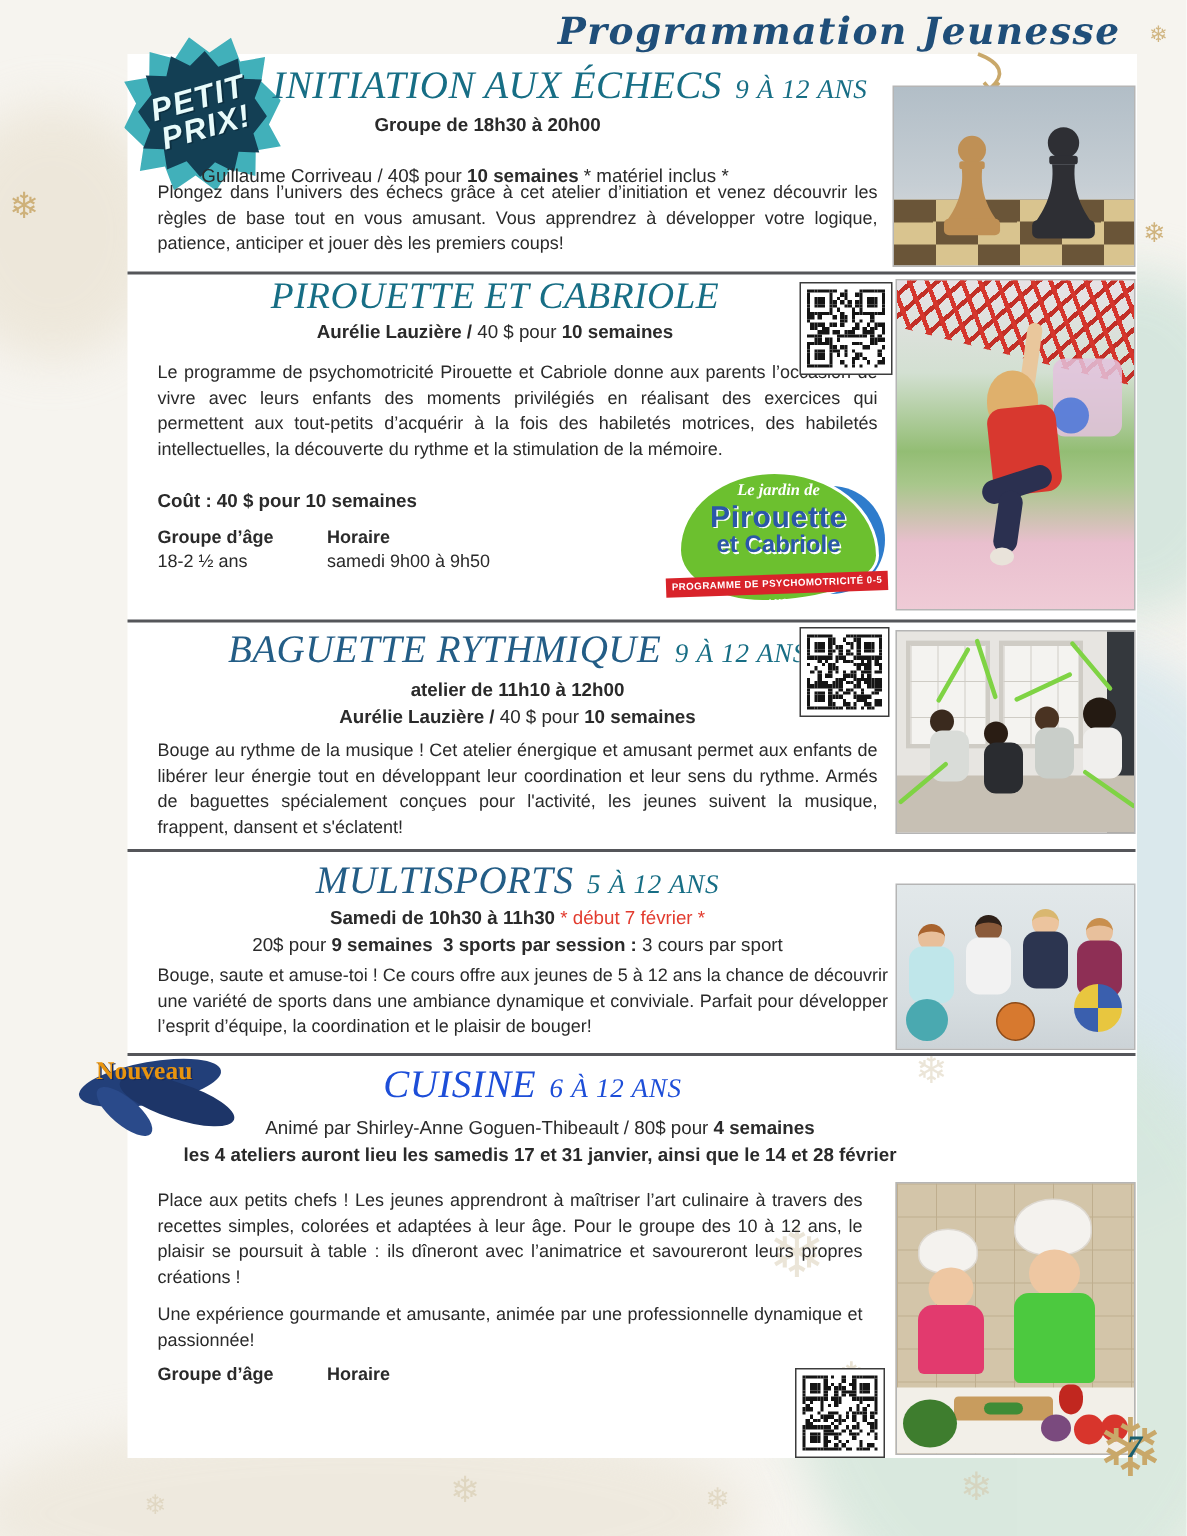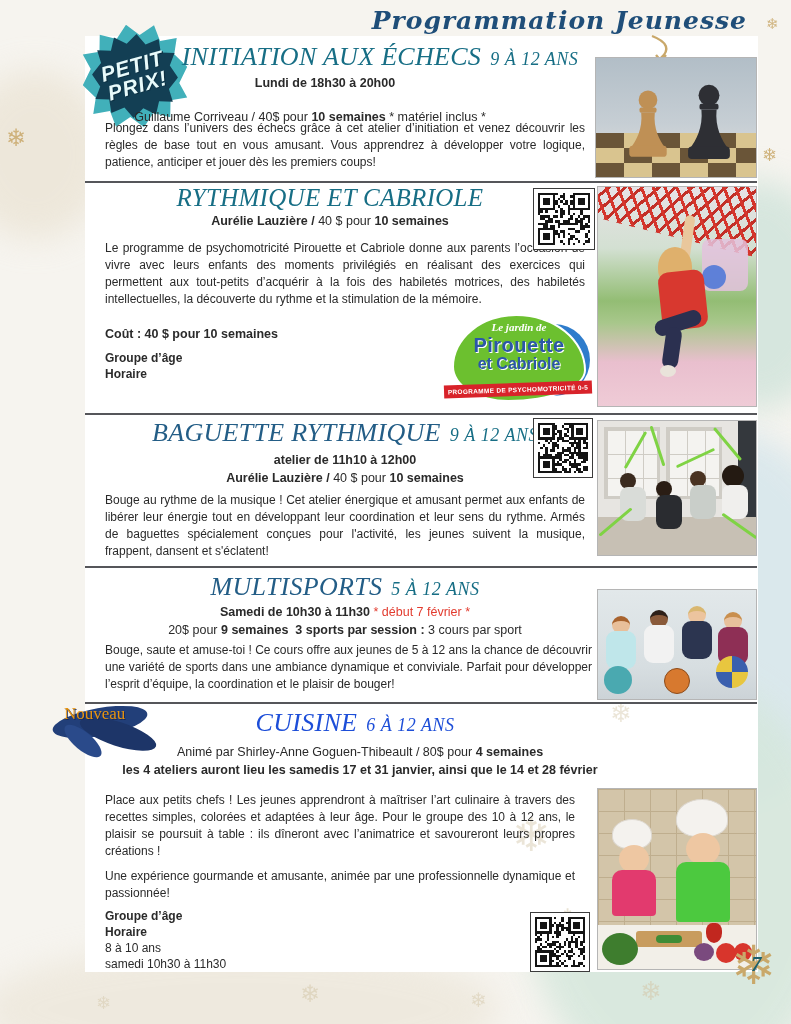--- a/index.html
+++ b/index.html
@@ -38,21 +38,21 @@
   .teal { color:#176e85; } .blue { color:#235d86; }
 
   .sched { position:absolute; font-size:12.5px; font-weight:bold; text-align:center; }
   .info  { position:absolute; font-size:12.5px; text-align:center; }
   .para  { position:absolute; font-size:12px; line-height:17px; text-align:justify; }
   .b { font-weight:bold; }
   .red { color:#e23b2e; font-weight:normal; }
   .cost { position:absolute; font-size:12.5px; font-weight:bold; }
 
   .table { position:absolute; font-size:12px; line-height:16px; }
-  .trow { display:flex;flex-direction:column; }
+  .trow { display:flex; }
   .trow .c1 { width:113px; }
   .table .hdr { font-weight:bold; }
 
   .photo { position:absolute; border:1px solid #b5b5b5; overflow:hidden; background:#ddd; }
 
   
   #ph-chess { left:595px; top:57px; width:162px; height:121px;
     background:linear-gradient(180deg,#b2bec7 0%,#c6ced4 55%,#ccd2d6 64%); }
   #ph-chess .board { position:absolute; left:0; right:0; bottom:0; height:44px;
     background:repeating-conic-gradient(#d9c48f 0% 25%, #6a5538 0% 50%); background-size:56px 30px; }
@@ -118,21 +118,21 @@
   .petit .splat2 { position:absolute; inset:10px; background:#133f54; transform:rotate(12deg);
     clip-path:polygon(50% 0%,61% 12%,76% 5%,79% 21%,95% 21%,90% 36%,100% 50%,90% 64%,95% 79%,79% 79%,76% 95%,61% 88%,50% 100%,39% 88%,24% 95%,21% 79%,5% 79%,10% 64%,0% 50%,10% 36%,5% 21%,21% 21%,24% 5%,39% 12%); }
   .petit .txt { position:absolute; inset:0; display:flex; flex-direction:column; align-items:center; justify-content:center;
     transform:rotate(-6deg); font-style:italic; font-weight:bold; font-size:21px; letter-spacing:1px;
     color:#e8fbfb; text-shadow:1px 1px 0 #0d2f40; line-height:.95; }
 
   
   .nouveau { position:absolute; left:52px; top:698px; width:110px; height:66px; }
   .branch { position:absolute; background:#223f79; border-radius:50%; }
   .nouveau .label { position:absolute; left:12px; top:6px;
-    font-family:"Liberation Serif", serif; font-weight:normal; font-size:17px;
+    font-family:"Liberation Serif", serif; font-weight:bold; font-size:17px;
     color:#e8940f; text-shadow:1px 1px 0 #16295a; }
 
   
   .plogo { position:absolute; left:452px; top:314px; width:134px; height:88px; }
   .plogo .bluec { position:absolute; right:-4px; top:10px; width:72px; height:72px; background:#2e7ccc; border-radius:50%; }
   .plogo .blob { position:absolute; inset:0; background:#6cc02f; border:2px solid #fff;
     border-radius:48% 52% 58% 42% / 60% 64% 36% 40%; }
   .plogo .l-top { position:absolute; top:7px; width:100%; text-align:center; color:#fff;
     font-family:"Liberation Serif", serif; font-style:italic; font-weight:bold; font-size:11px; }
   .plogo .l-n1 { position:absolute; top:20px; width:100%; text-align:center; color:#2b57a8;
@@ -188,21 +188,21 @@
   <div class="txt">
     <span>PETIT</span>
     <span>PRIX!</span>
   </div>
 </div>
 
 <div>
   <div class="sec-title teal" style="left:105px; top:42px; width:550px;">
     <span>INITIATION AUX ÉCHECS</span><span class="age">9 À 12 ANS</span>
   </div>
-  <div class="sched" style="left:105px; top:76px; width:440px;">Lundi de 18h30 à 20h00</div>
+  <div class="sched" style="left:105px; top:76px; width:440px;">Groupe de 18h30 à 20h00</div>
   <div class="info" style="left:90px; top:93px; width:440px;margin-top:17px;">
     <span>Guillaume Corriveau / 40$ pour </span><span class="b">10 semaines</span><span> * matériel inclus *</span>
   </div>
   <div class="para" style="left:105px; top:120px; width:480px;">Plongez dans l’univers des échecs grâce à cet atelier d’initiation et venez découvrir les règles de base tout en vous amusant. Vous apprendrez à développer votre logique, patience, anticiper et jouer dès les premiers coups!</div>
 
   <div class="photo" id="ph-chess">
     <div class="board"></div>
     <svg width="162" height="121" style="position:absolute;left:0;top:0;">
       <g transform="translate(52,30) scale(0.85)" fill="#bf9055">
         <circle cx="0" cy="14" r="11"></circle>
@@ -215,31 +215,35 @@
           <rect x="-10" y="23" width="20" height="6" rx="2"></rect>
         <path d="M-8 29 C-6 48 -14 62 -20 70 L20 70 C14 62 6 48 8 29 Z"></path>
         <rect x="-22" y="68" width="44" height="13" rx="4"></rect>
       </g>
     </svg>
   </div>
 </div>
 <div class="rule" style="top:181px;"></div>
 
 <div>
-  <div class="sec-title teal" style="left:105px; top:184px; width:450px; font-size:25px;">RYTHMIQUE ET CABRIOLE</div>
+  <div class="sec-title teal" style="left:105px; top:184px; width:450px; font-size:25px;">PIROUETTE ET CABRIOLE</div>
   <div class="info" style="left:105px; top:214px; width:450px;">
     <span class="b">Aurélie Lauzière /</span><span> 40 $ pour </span><span class="b">10 semaines</span>
   </div>
   <div class="para" style="left:105px; top:240px; width:480px;">Le programme de psychomotricité Pirouette et Cabriole donne aux parents l’occasion de vivre avec leurs enfants des moments privilégiés en réalisant des exercices qui permettent aux tout-petits d’acquérir à la fois des habiletés motrices, des habiletés intellectuelles, la découverte du rythme et la stimulation de la mémoire.</div>
   <div class="cost" style="left:105px; top:327px;">Coût : 40 $ pour 10 semaines</div>
 
   <div class="table" style="left:105px; top:350px;">
     <div class="trow hdr">
       <span class="c1">Groupe d’âge</span>
       <span>Horaire</span>
+    </div>
+    <div class="trow">
+      <span class="c1">18-2 ½ ans</span>
+      <span>samedi 9h00 à 9h50</span>
     </div>
   </div>
 
   <div class="plogo">
     <div class="bluec"></div>
     <div class="blob"></div>
     <div class="l-top">Le jardin de</div>
     <div class="l-n1">Pirouette</div>
     <div class="l-n2">et Cabriole</div>
     <div class="l-banner">PROGRAMME DE PSYCHOMOTRICITÉ 0-5 ANS</div>
@@ -1244,24 +1248,20 @@
   </div>
   <div class="sched" style="left:105px; top:763px; width:510px;">les 4 ateliers auront lieu les samedis 17 et 31 janvier, ainsi que le 14 et 28 février</div>
   <div class="para" style="left:105px; top:792px; width:470px;">Place aux petits chefs ! Les jeunes apprendront à maîtriser l’art culinaire à travers des recettes simples, colorées et adaptées à leur âge. Pour le groupe des 10 à 12 ans, le plaisir se poursuit à table : ils dîneront avec l’animatrice et savoureront leurs propres créations !</div>
   <div class="para" style="left:105px; top:868px; width:470px;">Une expérience gourmande et amusante, animée par une professionnelle dynamique et passionnée!</div>
 
   <div class="table" style="left:105px; top:908px;">
     <div class="trow hdr">
       <span class="c1">Groupe d’âge</span>
       <span>Horaire</span>
     </div>
-    <div class="trow">
-      <span class="c1">8 à 10 ans</span>
-      <span>samedi 10h30 à 11h30</span>
-    </div>
   </div>
 
   <div class="qr" style="left:530px; top:912px; width:60px; height:60px;">
       <div class="qr-grid">
         <div class="on"></div>
         <div class="on"></div>
         <div class="on"></div>
         <div class="on"></div>
         <div class="on"></div>
         <div class="on"></div>

